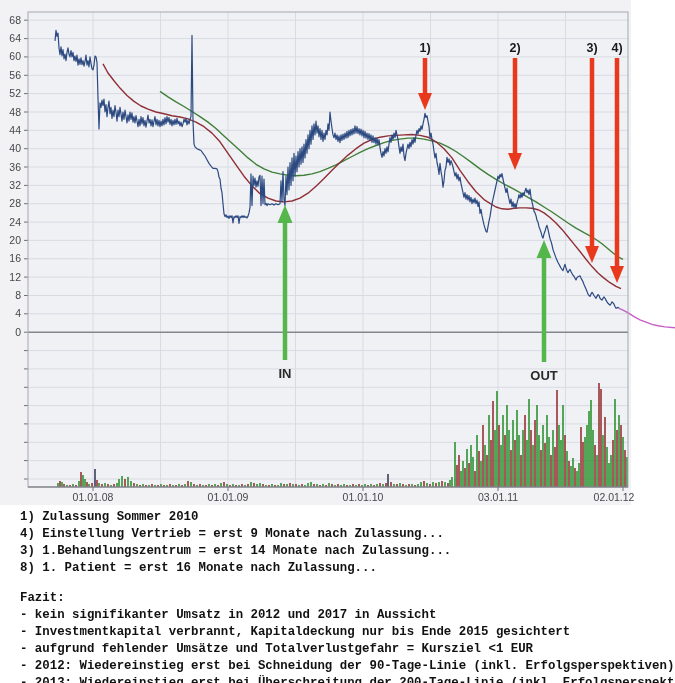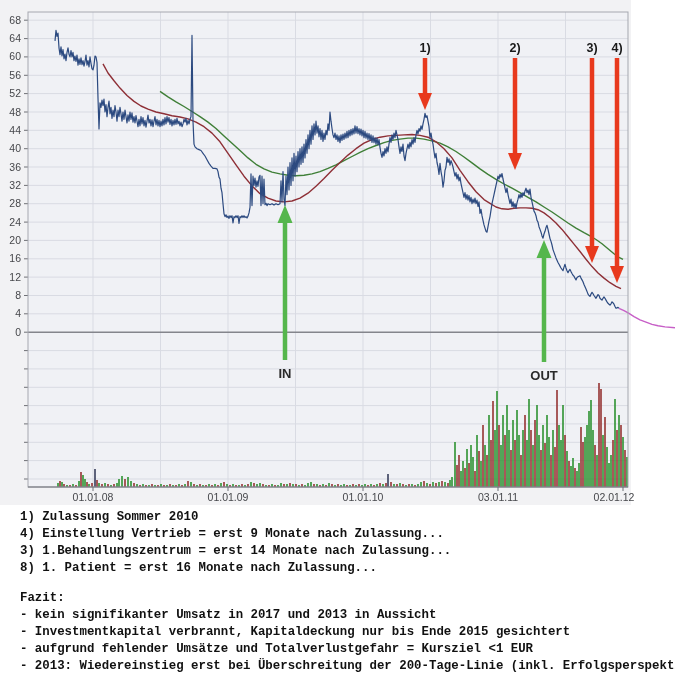--- a/index.html
+++ b/index.html
@@ -379,19 +379,20 @@
 <div class="notes">
   <div id="event-notes">
       <div class="note-line">1) Zulassung Sommer 2010</div>
       <div class="note-line">4) Einstellung Vertrieb = erst 9 Monate nach Zulassung...</div>
       <div class="note-line">3) 1.Behandlungszentrum = erst 14 Monate nach Zulassung...</div>
       <div class="note-line">8) 1. Patient = erst 16 Monate nach Zulassung...</div>
     </div>
   <div class="fazit">
     <div class="note-line">Fazit:</div>
     <div id="fazit-notes">
-        <div class="note-line">- kein signifikanter Umsatz in 2017 und 2013 in Aussicht</div>
+        <div class="note-line">- kein signifikanter Umsatz in 2012 und 2017 in Aussicht</div>
         <div class="note-line">- Investmentkapital verbrannt, Kapitaldeckung nur bis Ende 2015 gesichtert</div>
         <div class="note-line">- aufgrund fehlender Umsätze und Totalverlustgefahr = Kursziel &lt;1 EUR</div>
+        <div class="note-line">- 2012: Wiedereinstieg erst bei Schneidung der 90-Tage-Linie (inkl. Erfolgsperspektiven)</div>
         <div class="note-line">- 2013: Wiedereinstieg erst bei Überschreitung der 200-Tage-Linie (inkl. Erfolgsperspektiven)</div>
       </div>
   </div>
 </div>
 
 </body></html>

